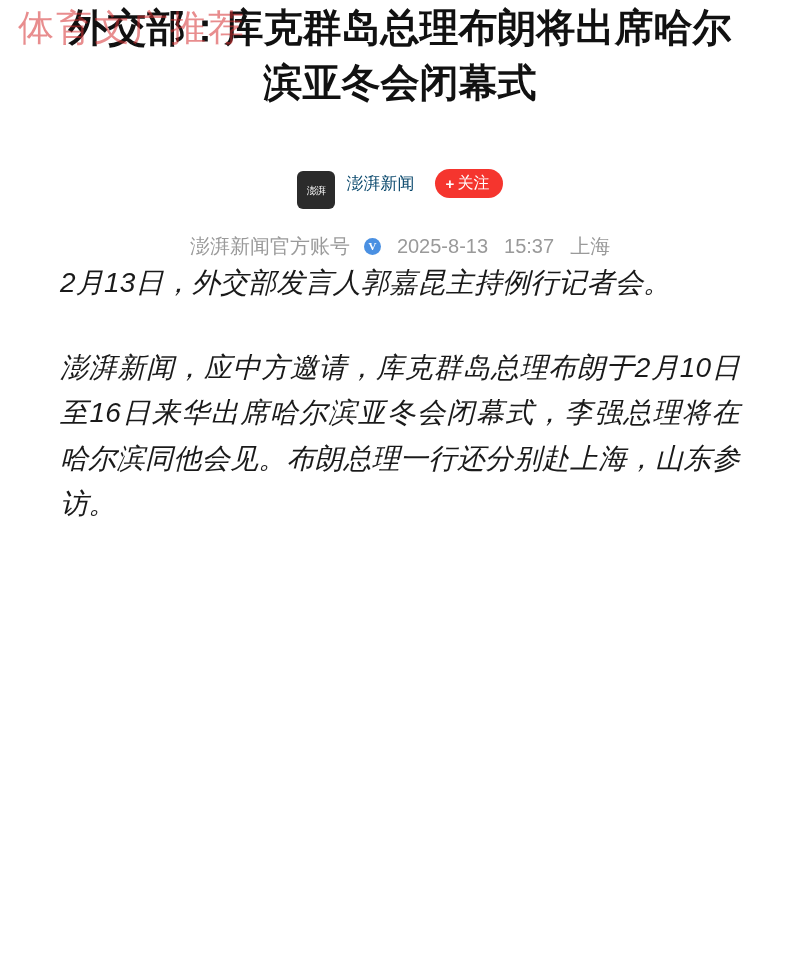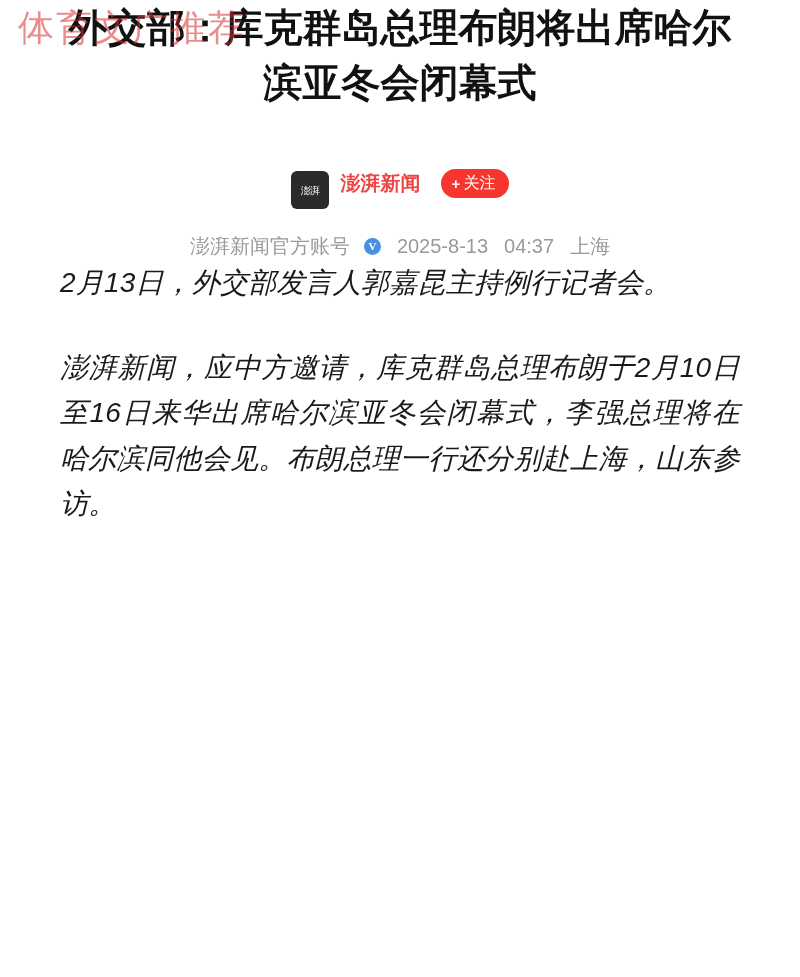--- a/index.html
+++ b/index.html
@@ -64,23 +64,23 @@
     justify-content: center;
     text-align: center;
     font-family: "Liberation Serif", "DejaVu Serif", serif;
     letter-spacing: -1px;
     overflow: hidden;
     flex-shrink: 0;
     margin-top: 12px;
   }
   .avatar span { display: block; transform: scale(0.92); }
   .source-name {
-    font-size: 20px;
-    color: #ef4444;
-    font-weight: 700;
+    font-size: 17px;
+    color: #0c4a6e;
+    font-weight: 400;
   }
   .follow-btn {
     background: #f5352e;
     color: #ffffff;
     font-size: 16px;
     border-radius: 16px;
     padding: 6px 14px 7px 11px;
     display: inline-flex;
     align-items: center;
     gap: 3px;
@@ -152,21 +152,21 @@
       <span>关注</span>
     </button>
   </div>
 
   <div class="meta">
     <span class="verified">
       <span>澎湃新闻官方账号</span>
       <span class="badge-v">V</span>
     </span>
     <span>2025-8-13</span>
-    <span>04:37</span>
+    <span>15:37</span>
     <span>上海</span>
   </div>
 
   <div class="body">
     <p>2月13日，外交部发言人郭嘉昆主持例行记者会。</p>
     <p>澎湃新闻，应中方邀请，库克群岛总理布朗于2月10日至16日来华出席哈尔滨亚冬会闭幕式，李强总理将在哈尔滨同他会见。布朗总理一行还分别赴上海，山东参访。</p>
   </div>
 
 </div>
 

